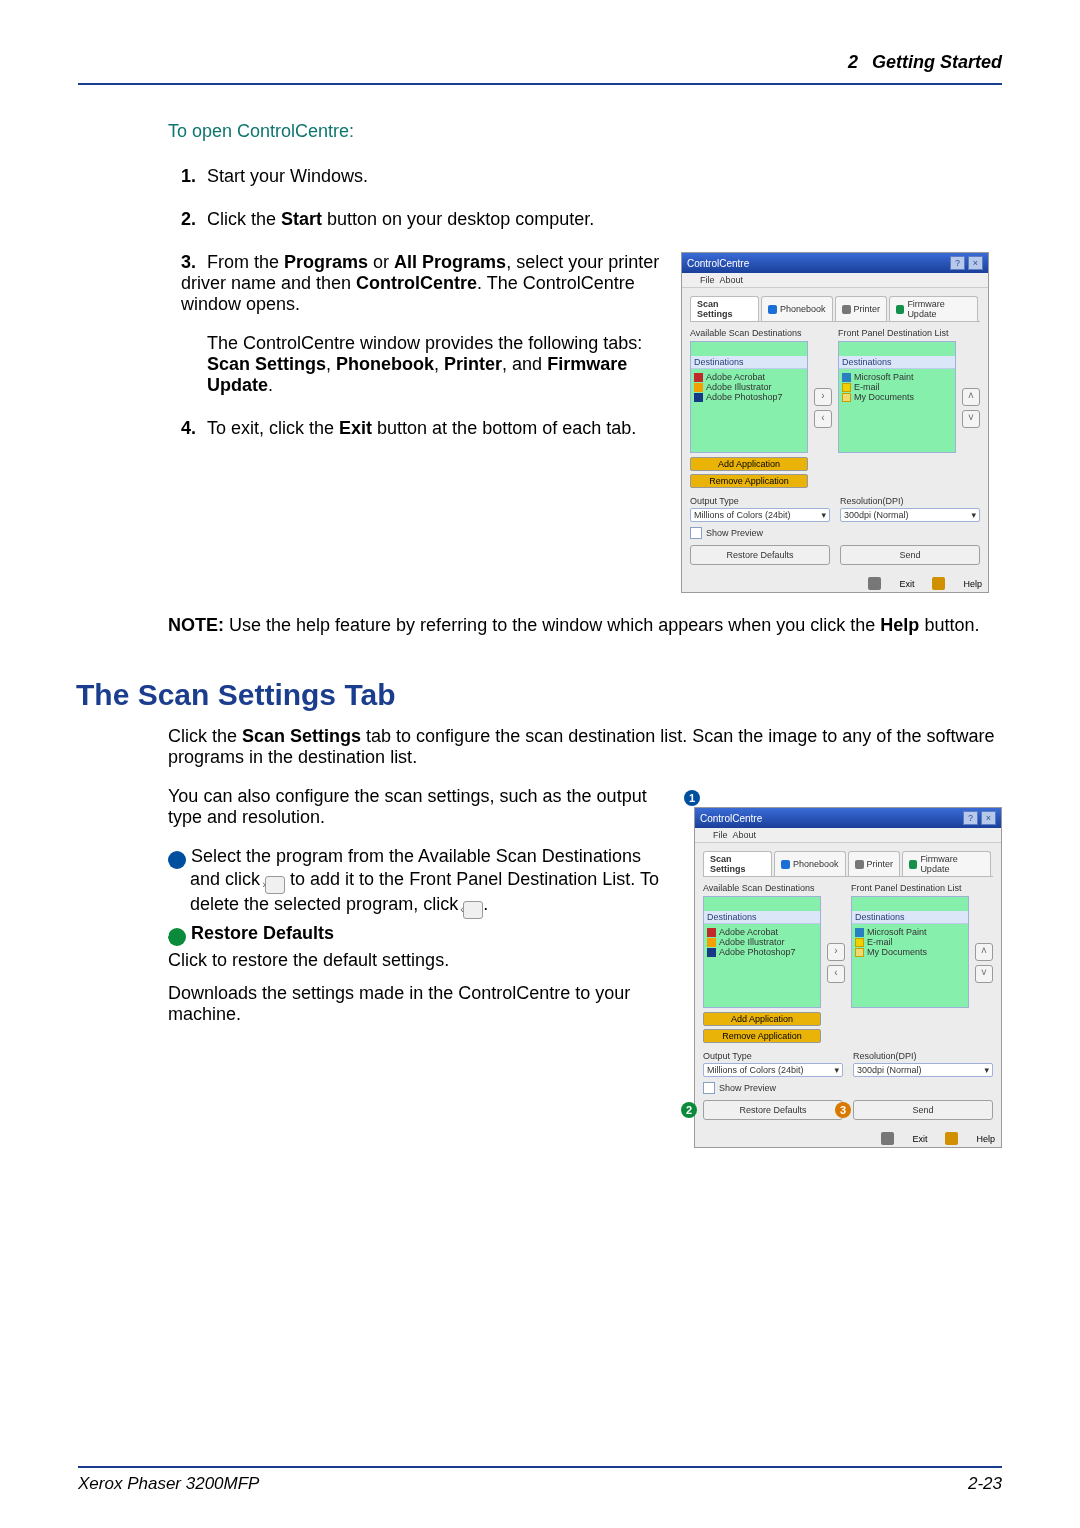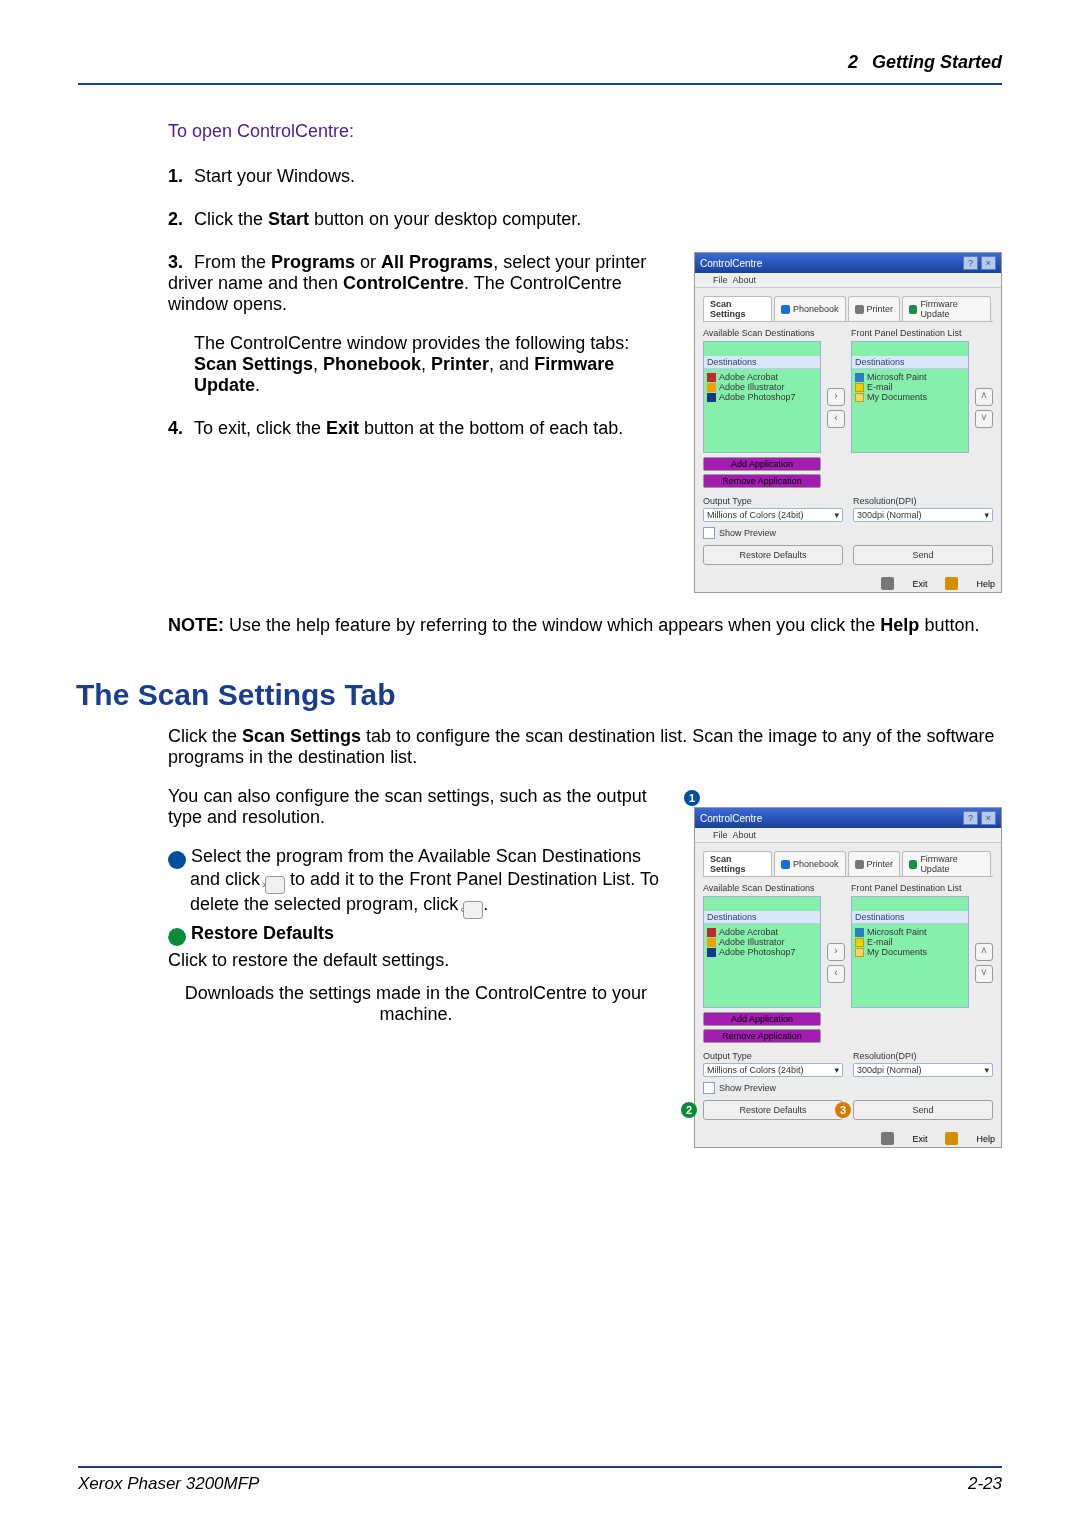--- a/index.html
+++ b/index.html
@@ -28,25 +28,25 @@
   .rule-blue {
     height: 2px;
     background: #1b3d8e;
     margin-top: 4px;
   }
   .content {
     padding: 36px 0 0 90px;
   }
   .intro {
     font-size: 18px;
-    color: #4c1d95;
+    color: #0f766e;
     margin: 0 0 24px 0;
   }
   ol.steps {
-    margin: 0;
+    margin: 13px;
     padding: 0;
     list-style: none;
     font-size: 18px;
     color: #000;
   }
   ol.steps li {
     margin: 0 0 22px 0;
   }
   ol.steps .num {
     display: inline-block;
@@ -186,21 +186,21 @@
   .app-paint { background:#2a7fc0; }
   .app-mail { background:#f2d000; border:1px solid #c79f00; box-sizing:border-box;}
   .app-docs { background:#f2d870; border:1px solid #c79f00; box-sizing:border-box;}
   .arrowcol { display:flex; flex-direction:column; gap:4px; align-self:center;}
   .arrowbtn {
     width:16px;height:16px;border:1px solid #999;background:#f4f4f4;border-radius:3px;
     font-size:10px;line-height:14px;text-align:center;color:#666;
   }
   .actbtns { display:flex; flex-direction:column; gap:3px; margin-top:4px;}
   .actbtns button {
-    font-size:9px;padding:1px 3px;border:1px solid #999;background:#a21caf;border-radius:2px;
+    font-size:9px;padding:1px 3px;border:1px solid #999;background:#eab308;border-radius:2px;
   }
   .rowfields { display:flex; gap:10px; margin-top:8px;}
   .fieldcol { flex:1; font-size:9px;}
   .fieldcol .lbl { display:block; margin-bottom:2px; }
   .fieldcol .sel {
     border:1px solid #9fb1d6;background:#fff;padding:1px 3px;display:flex;justify-content:space-between;border-radius:2px;
   }
   .chkrow { margin-top:5px; font-size:9px; display:flex; align-items:center; gap:4px;}
   .chk { width:10px;height:10px;border:1px solid #8c9fc9;background:#fff; }
   .bigbtns { display:flex; gap:10px; margin-top:6px;}
@@ -389,21 +389,21 @@
         <div class="text">
           <p>You can also configure the scan settings, such as the output type and resolution.</p>
 
           <p class="hang">
             <span class="keycircle kc1">1</span><span> Select the program from the Available Scan Destinations and click </span><span class="inline-arrow">›</span><span> to add it to the Front Panel Destination List. To delete the selected program, click </span><span class="inline-arrow">‹</span><span>.</span>
           </p>
           <p class="hang">
             <span class="keycircle kc2">2</span> <span class="subhead">Restore Defaults</span>
           </p>
           <p style="margin:0 0 12px 0;">Click to restore the default settings.</p>
-          <p style="margin:0;text-align:center;">Downloads the settings made in the ControlCentre to your machine.</p>
+          <p style="margin:0;">Downloads the settings made in the ControlCentre to your machine.</p>
         </div>
 
         <div class="col-fig figure2-wrap">
           <span class="kc" style="background:#004f9e">1</span>
           <div class="winwrap" style="margin-left:10px;">
             <div class="win-title">
               <span>ControlCentre</span>
               <span class="win-icons">
                 <span>?</span>
                 <span>×</span>

